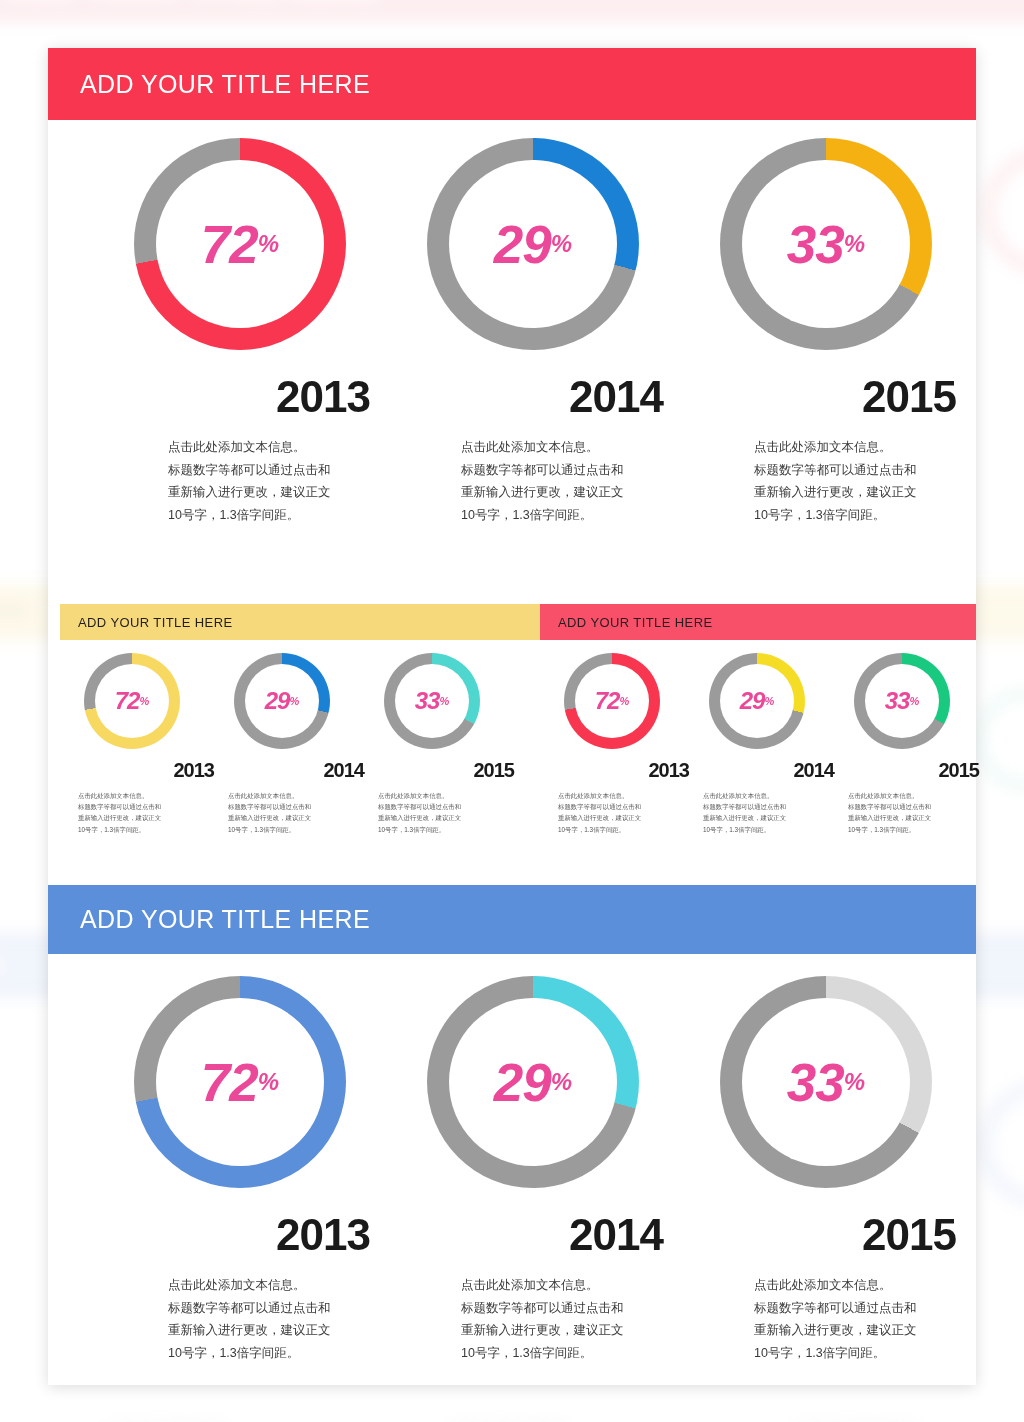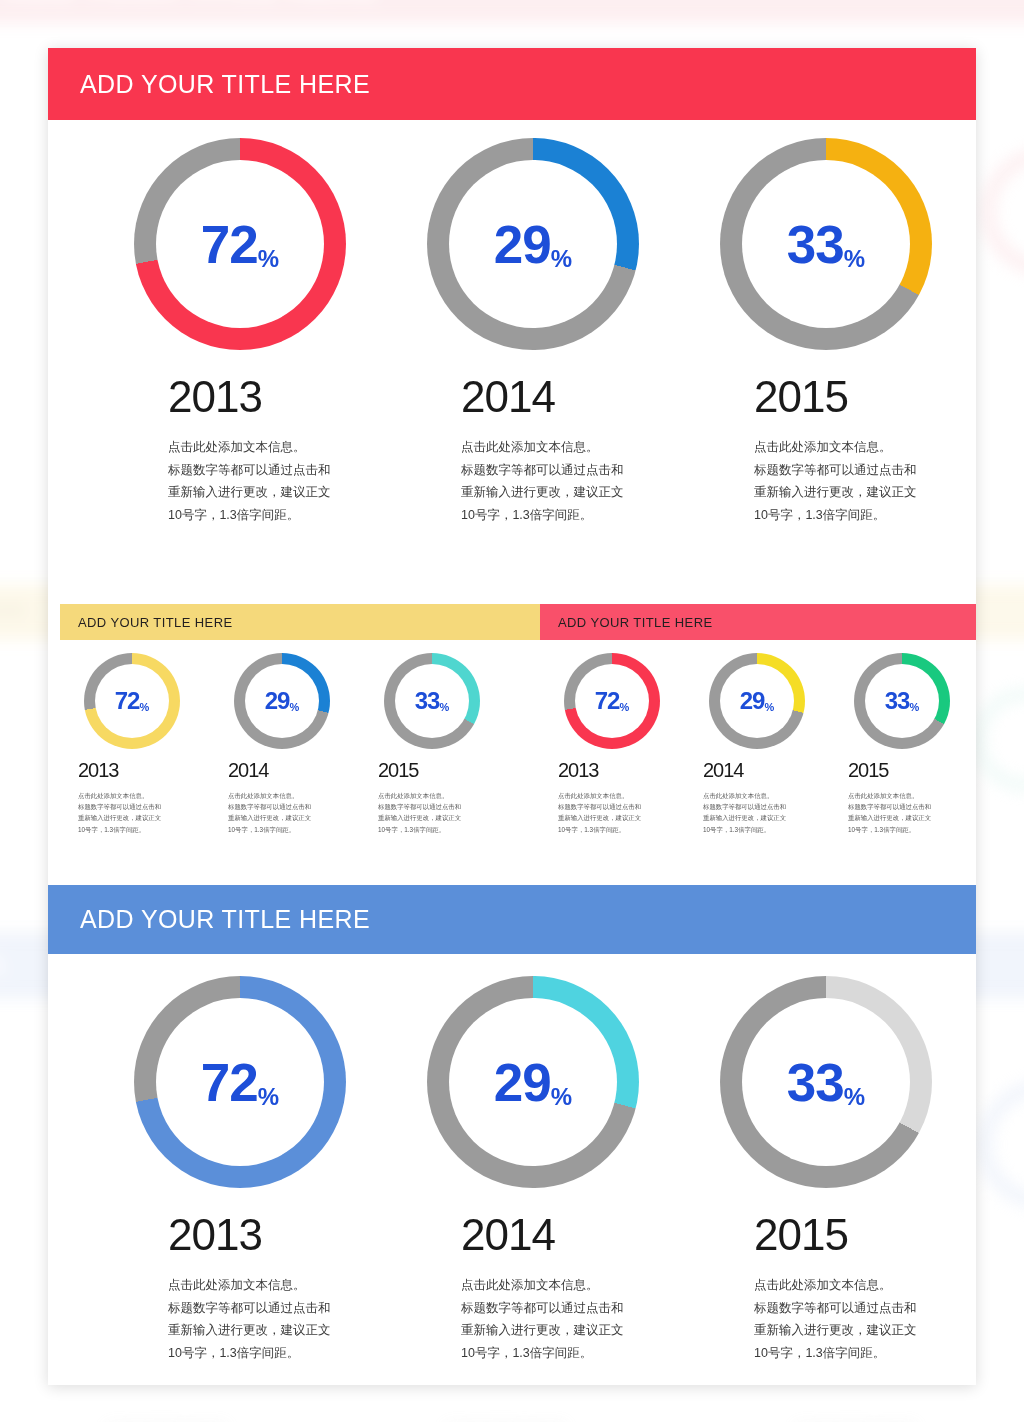--- a/index.html
+++ b/index.html
@@ -96,34 +96,36 @@
   .donut .hole {
     position: absolute;
     border-radius: 50%;
     background: #ffffff;
     display: flex;
     align-items: center;
     justify-content: center;
   }
   .pct {
     font-weight: bold;
-    color: #1d4ed8;
+    color: #ec4899;
     line-height: 1;
     display: flex;
-    align-items: flex-end;
+    align-items: center;
     letter-spacing: -1px;
+    font-style: italic;
   }
   .pct .sym { font-weight: bold; letter-spacing: 0; }
 
   
   .stat { position: absolute; }
   .year {
-    font-weight: normal;
+    font-weight: bold;
     color: #1a1a1a;
     letter-spacing: -1px;
+    text-align: right;
   }
   .body {
     color: #3a3a3a;
     white-space: pre-line;
   }
 
   
   .row-big .donut   { width: 212px; height: 212px; }
   .row-big .hole    { inset: 22px; }
   .row-big .pct     { font-size: 53px; }

